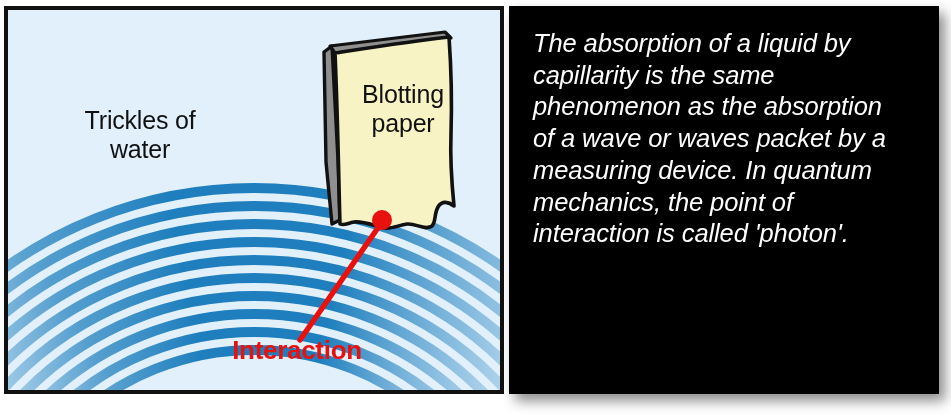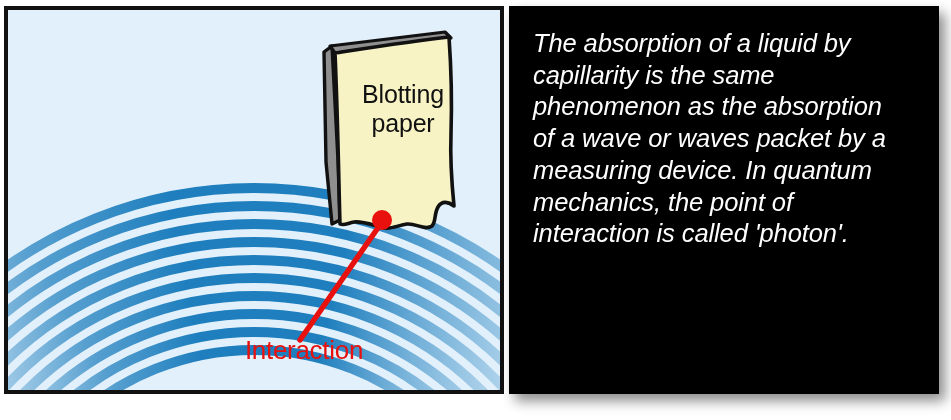--- a/index.html
+++ b/index.html
@@ -54,25 +54,25 @@
     top: 96px;
     width: 220px;
   }
   #paper-label {
     left: 330px;
     top: 70px;
     width: 130px;
     font-size: 25px;
   }
   #interaction-label {
-    left: 201px;
+    left: 194px;
     top: 325px;
     width: 190px;
     color: #e8110e;
-    font-weight: normal;
+    font-weight: bold;
     font-size: 26px;
     letter-spacing: -0.3px;
   }
 
   
   .text-panel {
     position: absolute;
     left: 509px;
     top: 6px;
     width: 430px;
@@ -164,20 +164,22 @@
                  C340,213 336,216 332,214
                  C331,185 330,112 327,43 Z" fill="#f8f3c4" stroke="#111111" stroke-width="3.6" stroke-linejoin="round"></path>
       </g>
 
       <g>
         <line x1="374" y1="212" x2="292" y2="330" stroke="#e8110e" stroke-width="5.4" stroke-linecap="round"></line>
         <circle cx="374" cy="210" r="10" fill="#e8110e"></circle>
       </g>
     </svg>
 
+    <div class="illustration-label" id="trickles-label">Trickles of
+water</div>
 
     <div class="illustration-label" id="paper-label">Blotting
 paper</div>
 
     <div class="illustration-label" id="interaction-label">Interaction</div>
   </div>
 
   <div class="text-panel">
     <div class="text-panel-body">The absorption of a liquid by capillarity is the same phenomenon as the absorption of a wave or waves packet by a measuring device. In quantum mechanics, the point of interaction is called 'photon'.</div>
   </div>

